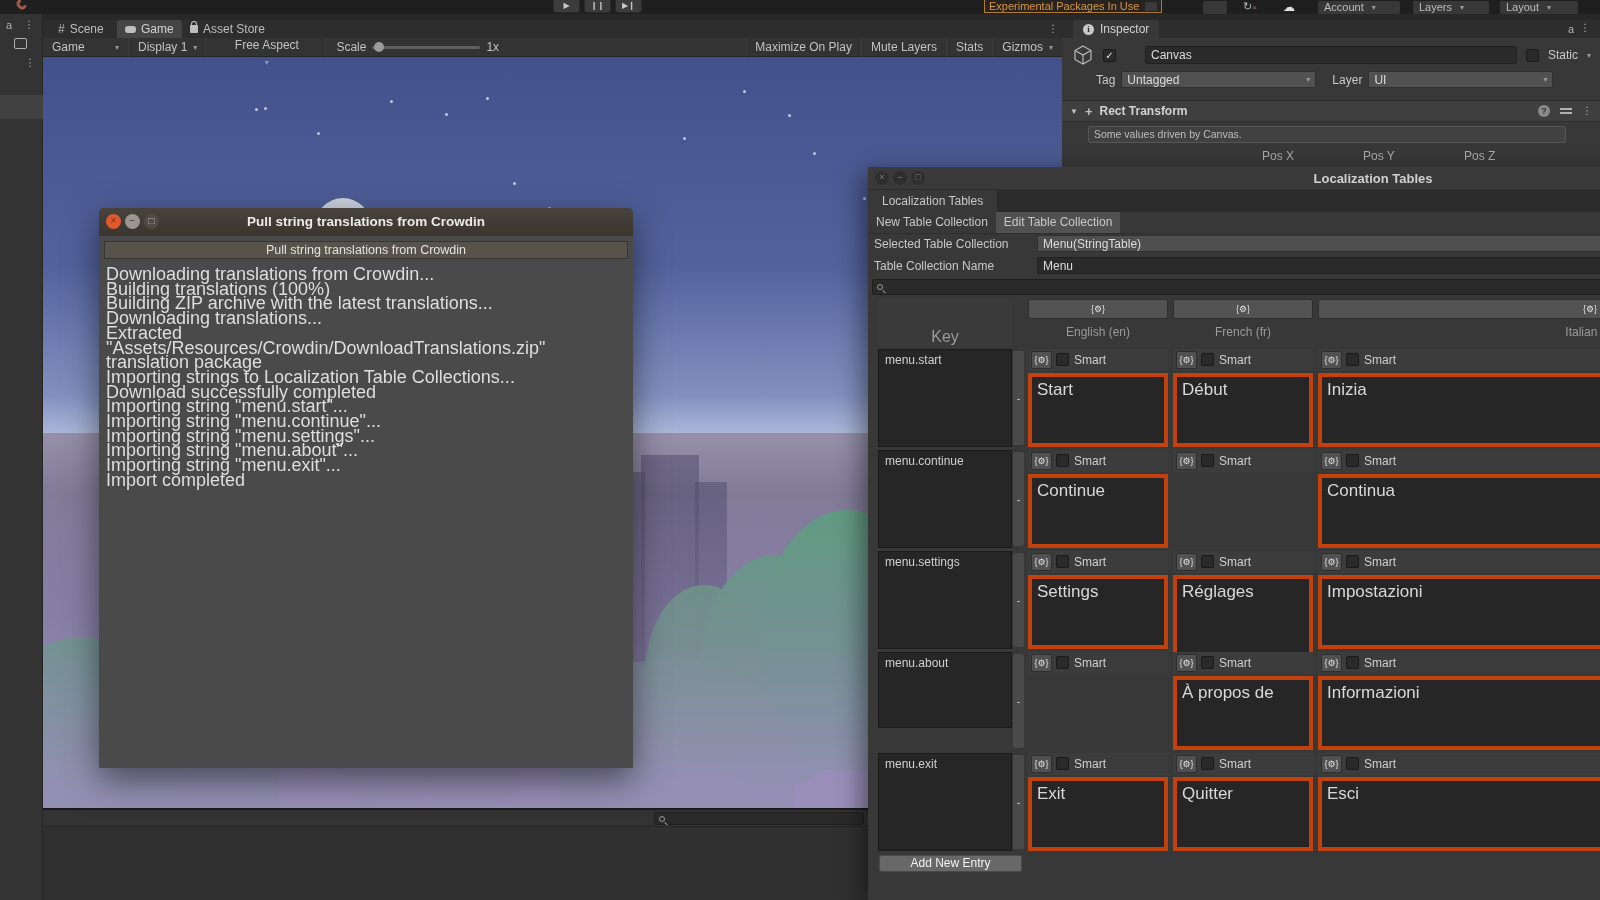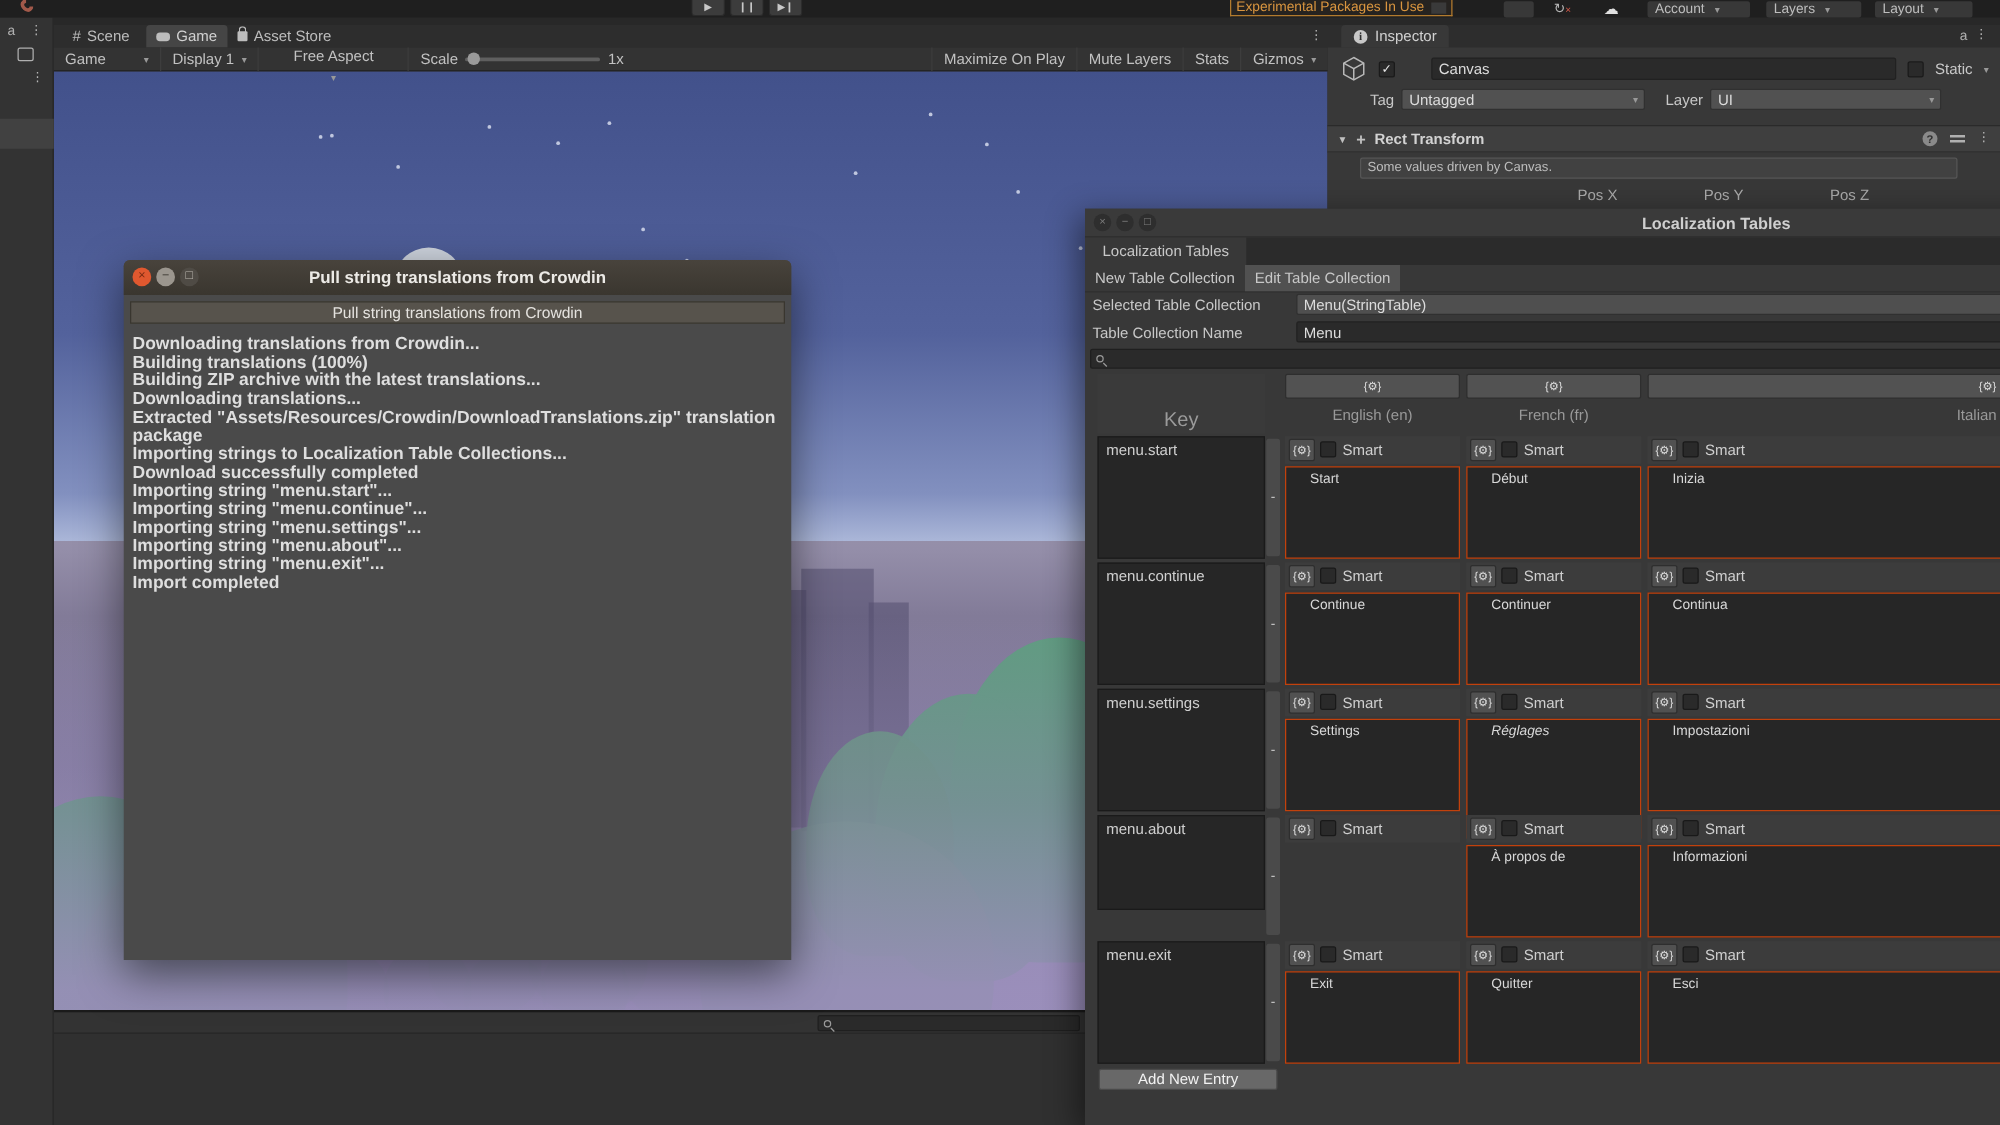--- a/index.html
+++ b/index.html
@@ -78,21 +78,21 @@
   .sliders-icon { width:12px; height:10px; position:relative; }
   .sliders-icon::before, .sliders-icon::after { content:""; position:absolute; left:0; width:12px; height:2px; background:#b0b0b0; }
   .sliders-icon::before { top:2px; } .sliders-icon::after { top:6px; }
 
   
   #crowdin { left:99px; top:208px; width:534px; height:560px; background:#4a4a4a; border-radius:5px 5px 0 0; box-shadow:0 12px 34px rgba(0,0,0,0.5); z-index:20; }
   #crowdin-titlebar { position:absolute; left:0; top:0; width:100%; height:28px; background:linear-gradient(#48433c,#3a362f); border-radius:5px 5px 0 0; }
   #crowdin-title { width:100%; text-align:center; line-height:28px; font-weight:bold; font-size:13.5px; color:#eceae6; }
   .win-circle { position:absolute; top:6px; width:15px; height:15px; border-radius:50%; text-align:center; font-size:10px; line-height:14px; }
   #crowdin-btn { position:absolute; left:5px; top:33px; width:524px; height:18px; background:#57534c; border:1px solid #39362f; color:#e4e2de; font-size:12.5px; text-align:center; line-height:16px; }
-  #crowdin-log { position:absolute; left:7px; top:59px; width:520px; color:#dedede; font-size:14px; line-height:14.7px;font-weight:bold; }
+  #crowdin-log { position:absolute; left:7px; top:59px; width:520px; color:#dedede; font-size:18px; line-height:14.7px; }
 
   
   #loc-window { left:868px; top:167px; width:1010px; height:733px; background:#383838; box-shadow:-6px 6px 24px rgba(0,0,0,0.45); z-index:30; }
   #loc-titlebar { position:absolute; left:0; top:0; width:100%; height:23px; background:#3a3a3a; border-bottom:1px solid #2c2c2c; }
   #loc-title { width:100%; text-align:center; line-height:23px; font-weight:bold; font-size:13px; color:#cfcfcf; }
   .loc-circle { position:absolute; top:4px; width:14px; height:14px; border-radius:50%; background:#2e2e2e; color:#7e7e7e; text-align:center; font-size:9px; line-height:13px; }
   #loc-tabstrip { position:absolute; left:0; top:23px; width:100%; height:22px; background:#2b2b2b; }
   #loc-tab { position:absolute; left:0; top:0; height:22px; background:#383838; padding:0 14px; line-height:22px; color:#c8c8c8; font-size:12px; }
   #loc-toolbar { position:absolute; left:0; top:45px; width:100%; height:22px; background:#383838; border-bottom:1px solid #2e2e2e; display:flex; }
   .loc-toolbtn { height:21px; line-height:21px; padding:0 8px; color:#c8c8c8; font-size:12px; }
@@ -103,21 +103,21 @@
   .col-head-btn { position:absolute; height:20px; background:#525252; border:1px solid #2e2e2e; border-radius:2px; text-align:center; color:#e0e0e0; font-size:9px; line-height:18px; }
   .col-head-label { position:absolute; height:20px; text-align:center; color:#9a9a9a; font-size:12px; }
   #key-header { position:absolute; left:10px; top:132px; width:134px; height:48px; background:#3a3a3a; color:#9a9a9a; font-size:16px; text-align:center; line-height:76px; }
   .key-cell { position:absolute; left:10px; width:134px; background:#262626; border:1px solid #1a1a1a; color:#d0d0d0; padding:3px 6px; font-size:12px; }
   .minus-strip { position:absolute; left:145px; width:11px; background:#4a4a4a; border-radius:2px; color:#cccccc; text-align:center; display:flex; align-items:center; justify-content:center; font-size:11px; }
   .lang-cell { position:absolute; }
   .smart-row { position:absolute; left:0; top:0; width:100%; height:22px; background:#3c3c3c; }
   .meta-btn { position:absolute; left:3px; top:2px; width:21px; height:18px; background:#515151; border:1px solid #2e2e2e; border-radius:2px; text-align:center; color:#e0e0e0; font-size:9px; line-height:16px; }
   .smart-check { position:absolute; left:28px; top:4px; width:13px; height:13px; background:#2a2a2a; border:1px solid #191919; border-radius:2px; }
   .smart-label { position:absolute; left:46px; top:4px; color:#cfcfcf; font-size:12px; }
-  .value-field { position:absolute; left:0; top:24px; width:100%; bottom:0; background:#262626; border:1px solid #c2410c; color:#d8d8d8; padding:3px 19px; font-size:11px; }
+  .value-field { position:absolute; left:0; top:24px; width:100%; bottom:0; background:#262626; border:4px solid #c2410c; color:#d8d8d8; padding:3px 5px; font-size:17px; }
   #add-entry { position:absolute; left:11px; top:688px; width:143px; height:17px; background:#686868; border:1px solid #4a4a4a; border-radius:2px; color:#f2f2f2; font-size:12px; text-align:center; line-height:15px; }
 
   .cube-svg { stroke:#b8b8b8; fill:none; stroke-width:1.2; }
 </style>
 </head>
 <body>
 
 <div id="root">
 
   <div id="top-bar" class="abs">
@@ -411,21 +411,20 @@
             <div class="smart-label">Smart</div>
           </div>
           <div class="value-field" style="height: 74px;">Continue</div>
         </div>
         <div class="lang-cell" style="left: 305px; top: 283px; width: 140px; height: 98px;">
           <div class="smart-row">
             <div class="meta-btn">{⚙}</div>
             <div class="smart-check"></div>
             <div class="smart-label">Smart</div>
           </div>
-          <div class="value-field" style="height: 74px;">Continuer</div>
         </div>
         <div class="lang-cell" style="left: 450px; top: 283px; width: 544px; height: 98px;">
           <div class="smart-row">
             <div class="meta-btn">{⚙}</div>
             <div class="smart-check"></div>
             <div class="smart-label">Smart</div>
           </div>
           <div class="value-field" style="height: 74px;">Continua</div>
         </div>
         <div class="key-cell" style="top: 384px; height: 98px;">menu.settings</div>
@@ -437,21 +436,21 @@
             <div class="smart-label">Smart</div>
           </div>
           <div class="value-field" style="height: 74px;">Settings</div>
         </div>
         <div class="lang-cell" style="left: 305px; top: 384px; width: 140px; height: 98px;">
           <div class="smart-row">
             <div class="meta-btn">{⚙}</div>
             <div class="smart-check"></div>
             <div class="smart-label">Smart</div>
           </div>
-          <div class="value-field" style="height: 96px; font-style: italic;">Réglages</div>
+          <div class="value-field" style="height: 96px;">Réglages</div>
         </div>
         <div class="lang-cell" style="left: 450px; top: 384px; width: 544px; height: 98px;">
           <div class="smart-row">
             <div class="meta-btn">{⚙}</div>
             <div class="smart-check"></div>
             <div class="smart-label">Smart</div>
           </div>
           <div class="value-field" style="height: 74px;">Impostazioni</div>
         </div>
         <div class="key-cell" style="top: 485px; height: 76px;">menu.about</div>

